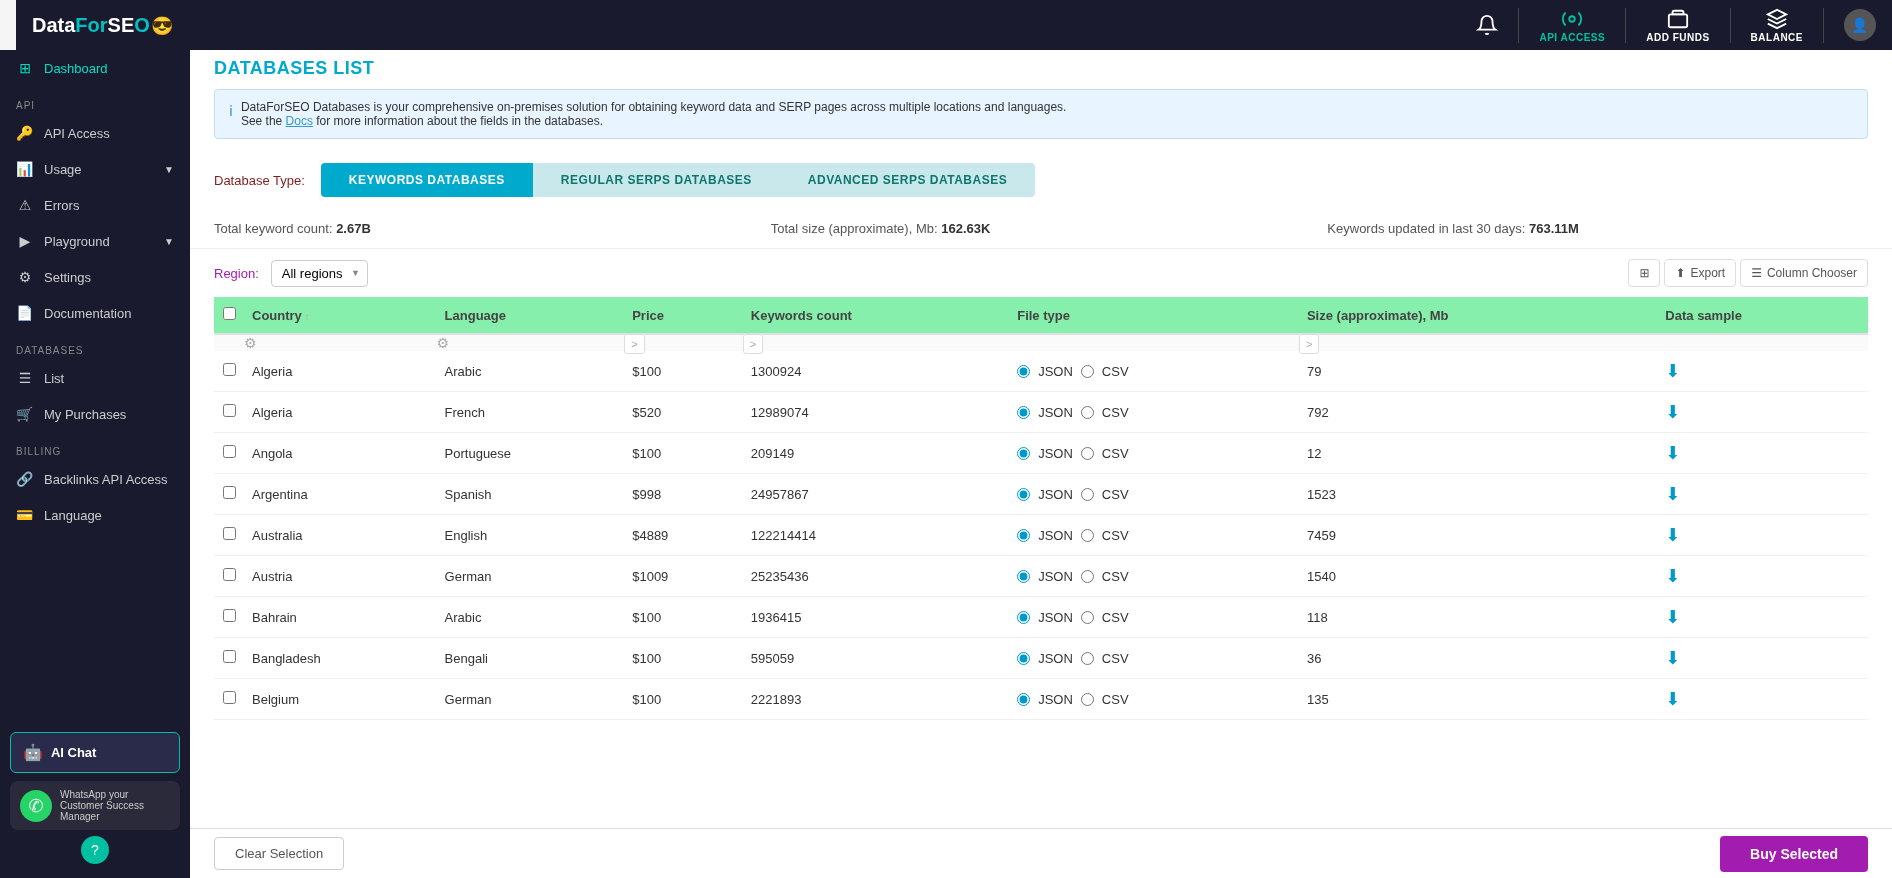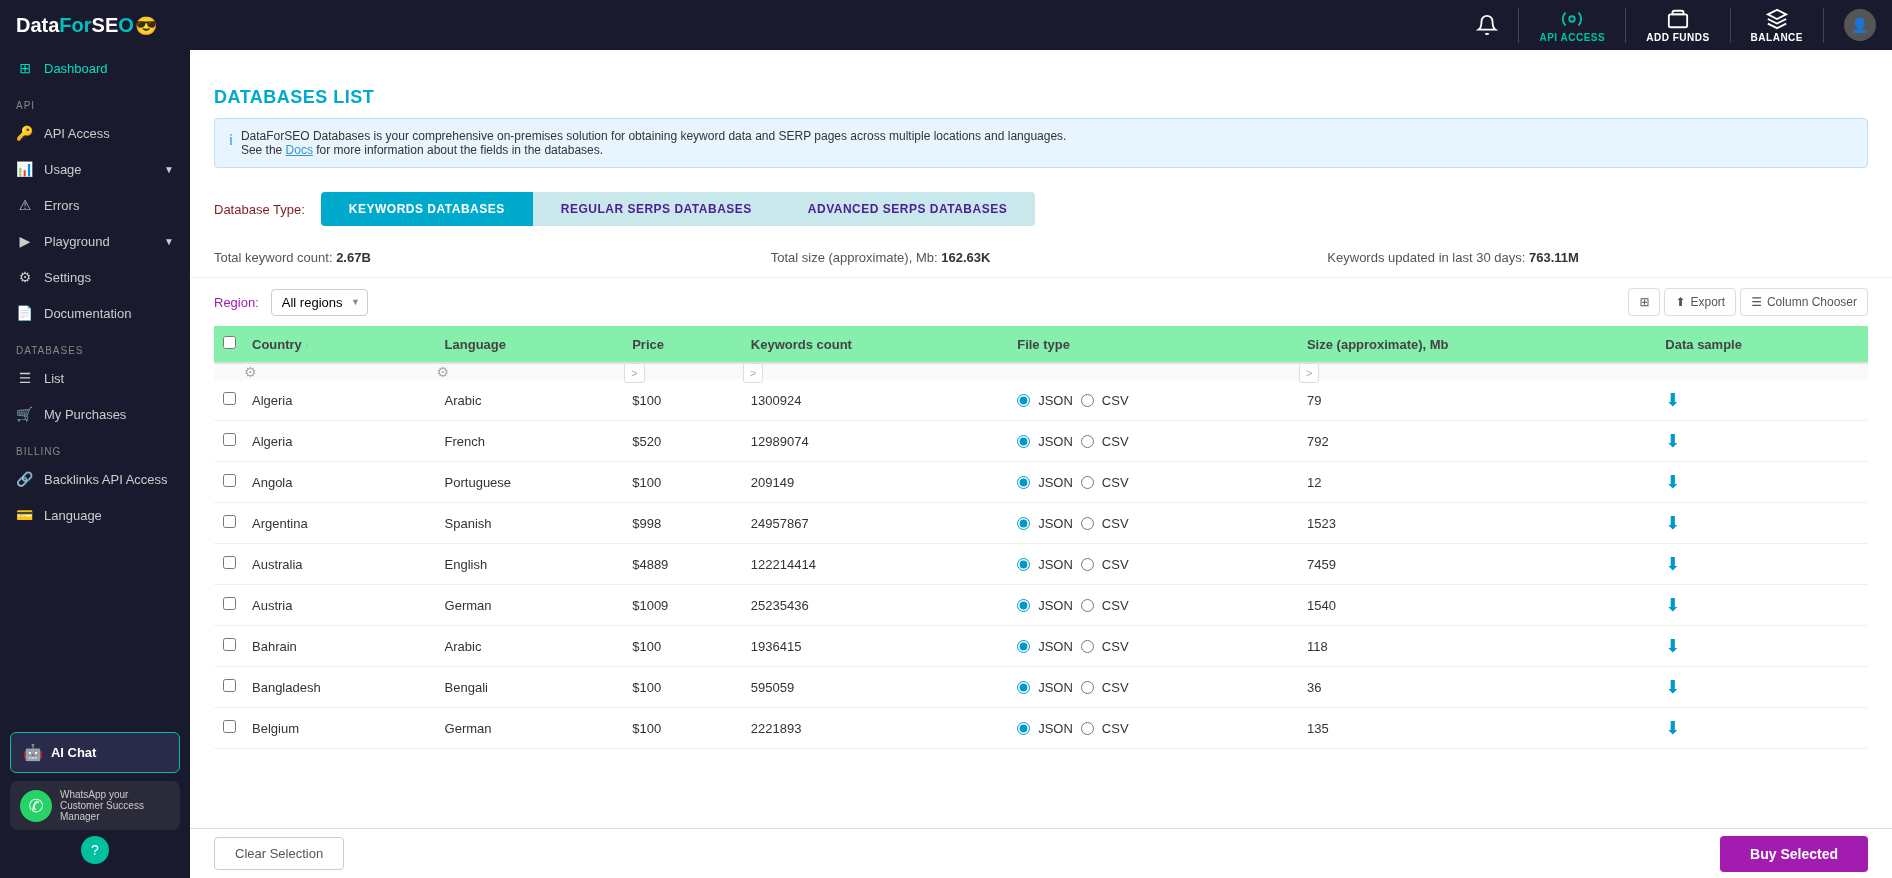--- a/index.html
+++ b/index.html
@@ -6,20 +6,21 @@
     body { font-family: Arial, sans-serif; font-size: 13px; background: #f5f5f5; display: flex; flex-direction: column; height: 878px; overflow: hidden; }
 
     
     .top-nav {
       background: #1a1a2e;
       height: 50px;
       display: flex;
       padding: 0 16px;
       flex-shrink: 0;
       justify-content: space-between;
+      margin-left: 16px;
     }
     .top-nav-logo {
       display: flex;
       align-items: center;
     }
     .logo-text {
       font-size: 20px;
       font-weight: bold;
       color: white;
     }
@@ -121,21 +122,21 @@
 
     
     .main-content {
       flex: 1;
       overflow-y: auto;
       background: #fff;
       display: flex;
       flex-direction: column;
     }
     .content-header {
-      padding: 37px 24px 10px;
+      padding: 8px 24px 10px;
       background: white;
     }
     .page-title {
       font-size: 18px;
       font-weight: bold;
       color: #00aacc;
       letter-spacing: 0.5px;
       margin-bottom: 10px;
     }
     .info-banner {
@@ -162,21 +163,21 @@
     }
     .db-type-label { color: #7f1d1d; font-size: 13px; margin-right: 16px; }
     .db-tab {
       padding: 10px 28px;
       font-size: 12px;
       font-weight: bold;
       letter-spacing: 0.5px;
       cursor: pointer;
       border: none;
       background: #c8e8ec;
-      color: #4c1d95;
+      color: #0f766e;
       text-transform: uppercase;
     }
     .db-tab:first-of-type { border-radius: 4px 0 0 4px; }
     .db-tab:last-of-type { border-radius: 0 4px 4px 0; }
     .db-tab.active { background: #00aacc; color: white; }
 
     
     .stats-row {
       display: flex;
       align-items: center;

